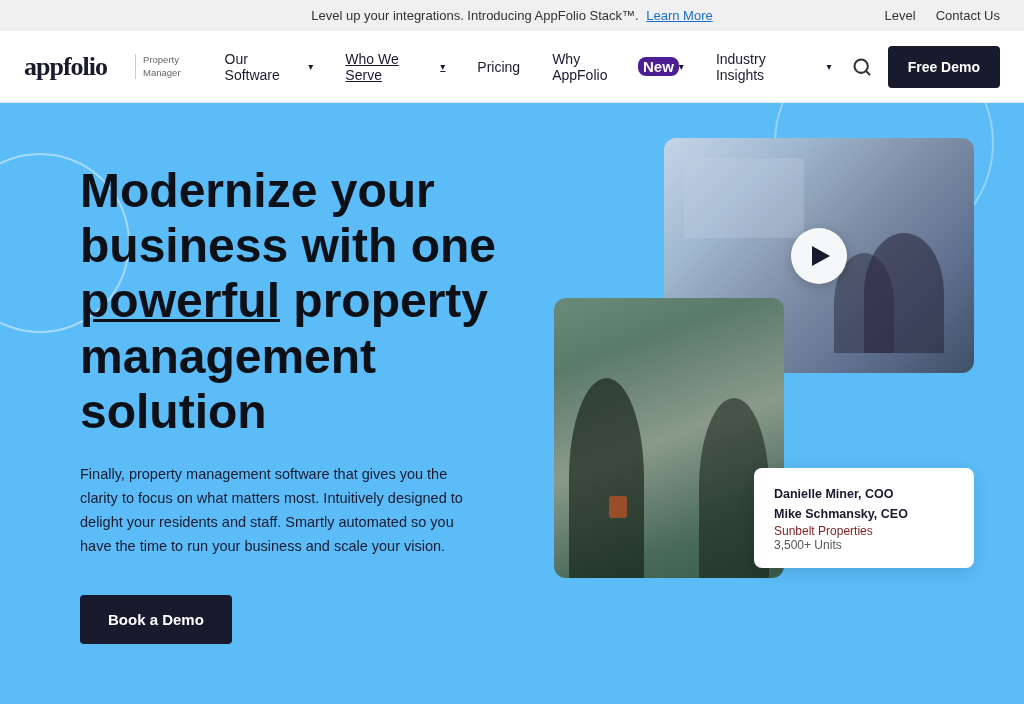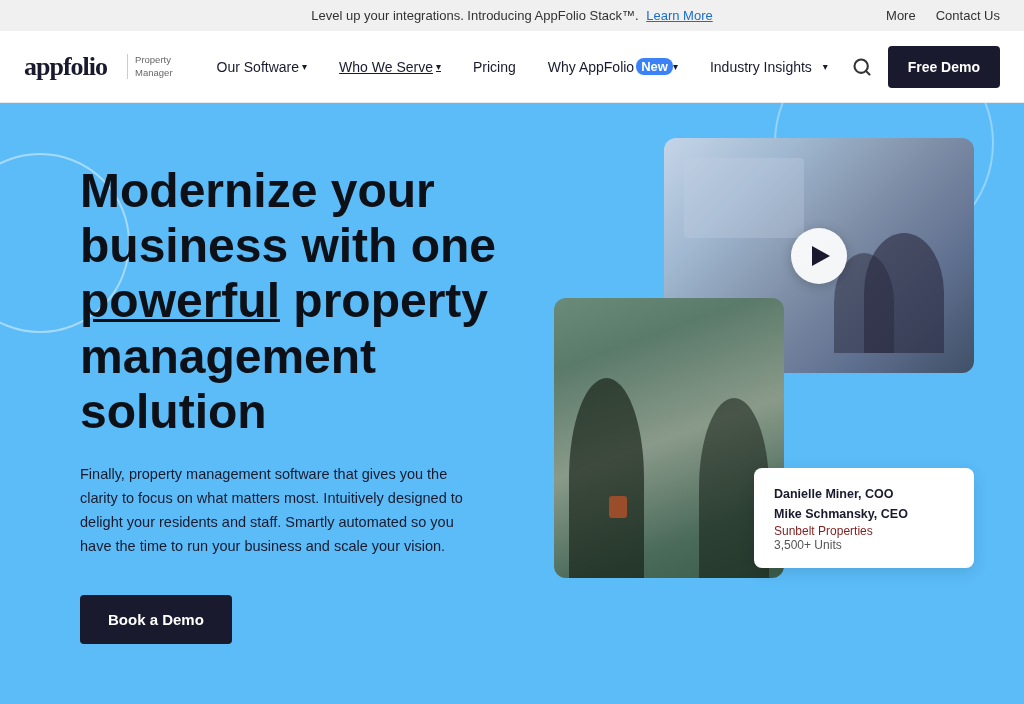--- a/index.html
+++ b/index.html
@@ -5,28 +5,28 @@
     * { margin: 0; padding: 0; box-sizing: border-box; }
     body { font-family: -apple-system, BlinkMacSystemFont, 'Segoe UI', sans-serif; width: 1024px; overflow-x: hidden; }
   </style>
 </head>
 <body>
 
 <div style="position:relative; background:#f0f0f0; padding:8px 16px; text-align:center; font-size:13px; color:#333;">
   <span>Level up your integrations. Introducing AppFolio Stack™.</span>
   <a style="color:#1a6dcc; text-decoration:underline; cursor:pointer; margin-left:4px;">Learn More</a>
   <div style="position:absolute; right:24px; top:8px; display:flex; gap:20px;">
-    <span style="cursor:pointer;">More</span>
+    <span style="cursor:pointer;">Level</span>
     <span style="cursor:pointer;">Contact Us</span>
   </div>
 </div>
 
 <nav style="background:#fff; display:flex; align-items:center; padding:0 24px; height:72px; border-bottom:1px solid #e8e8e8; position:relative;">
 
-  <div style="display:flex; align-items:center; gap:16px; margin-right:28px; cursor:pointer;">
+  <div style="display:flex; align-items:center; gap:24px; margin-right:28px; cursor:pointer;">
     <div style="display:flex; align-items:baseline; gap:0;">
       <span style="font-size:26px; font-weight:800; color:#1a1a2e; letter-spacing:-1px; font-family: Georgia, serif;">
         <span style="color:#1a1a2e;">app</span><span style="color:#1a1a2e;">f</span><span style="color:#1a1a2e;">olio</span>
       </span>
     </div>
     <div style="font-size:9.5px; color:#666; line-height:1.3; font-weight:500; border-left:1px solid #ccc; padding-left:7px; margin-left:4px;">Property<br>Manager</div>
   </div>
 
   <div style="display:flex; align-items:center; flex:1; gap:0;">
     <div style="font-size:14px; color:#1a1a2e; padding:8px 16px; cursor:pointer; font-weight:500; display:flex; align-items:center; gap:3px;">
@@ -35,21 +35,21 @@
     </div>
     <div style="font-size:14px; color:#1a1a2e; padding:8px 16px; cursor:pointer; font-weight:500; display:flex; align-items:center; gap:3px;text-decoration:underline;">
       <span>Who We Serve</span>
       <span style="font-size:10px;">▾</span>
     </div>
     <div style="font-size:14px; color:#1a1a2e; padding:8px 16px; cursor:pointer; font-weight:500;">
       <span>Pricing</span>
     </div>
     <div style="font-size:14px; color:#1a1a2e; padding:8px 16px; cursor:pointer; font-weight:500; display:flex; align-items:center; gap:0;">
       <span>Why AppFolio</span>
-      <span style="background:#3b82f6; color:#fff; font-size:13px; padding:1px 5px; border-radius:8px; font-weight:700; margin-left:2px;">New</span>
+      <span style="background:#4c1d95; color:#fff; font-size:15px; padding:1px 5px; border-radius:8px; font-weight:700; margin-left:2px;">New</span>
       <span style="font-size:10px;">▾</span>
     </div>
     <div style="font-size:14px; color:#1a1a2e; padding:8px 16px; cursor:pointer; font-weight:500; display:flex; align-items:center; gap:11px;">
       <span>Industry Insights</span>
       <span style="font-size:10px;">▾</span>
     </div>
   </div>
 
   <div style="display:flex; align-items:center; gap:12px;">
     <div style="cursor:pointer; color:#333; display:flex; align-items:center; padding:4px;">

